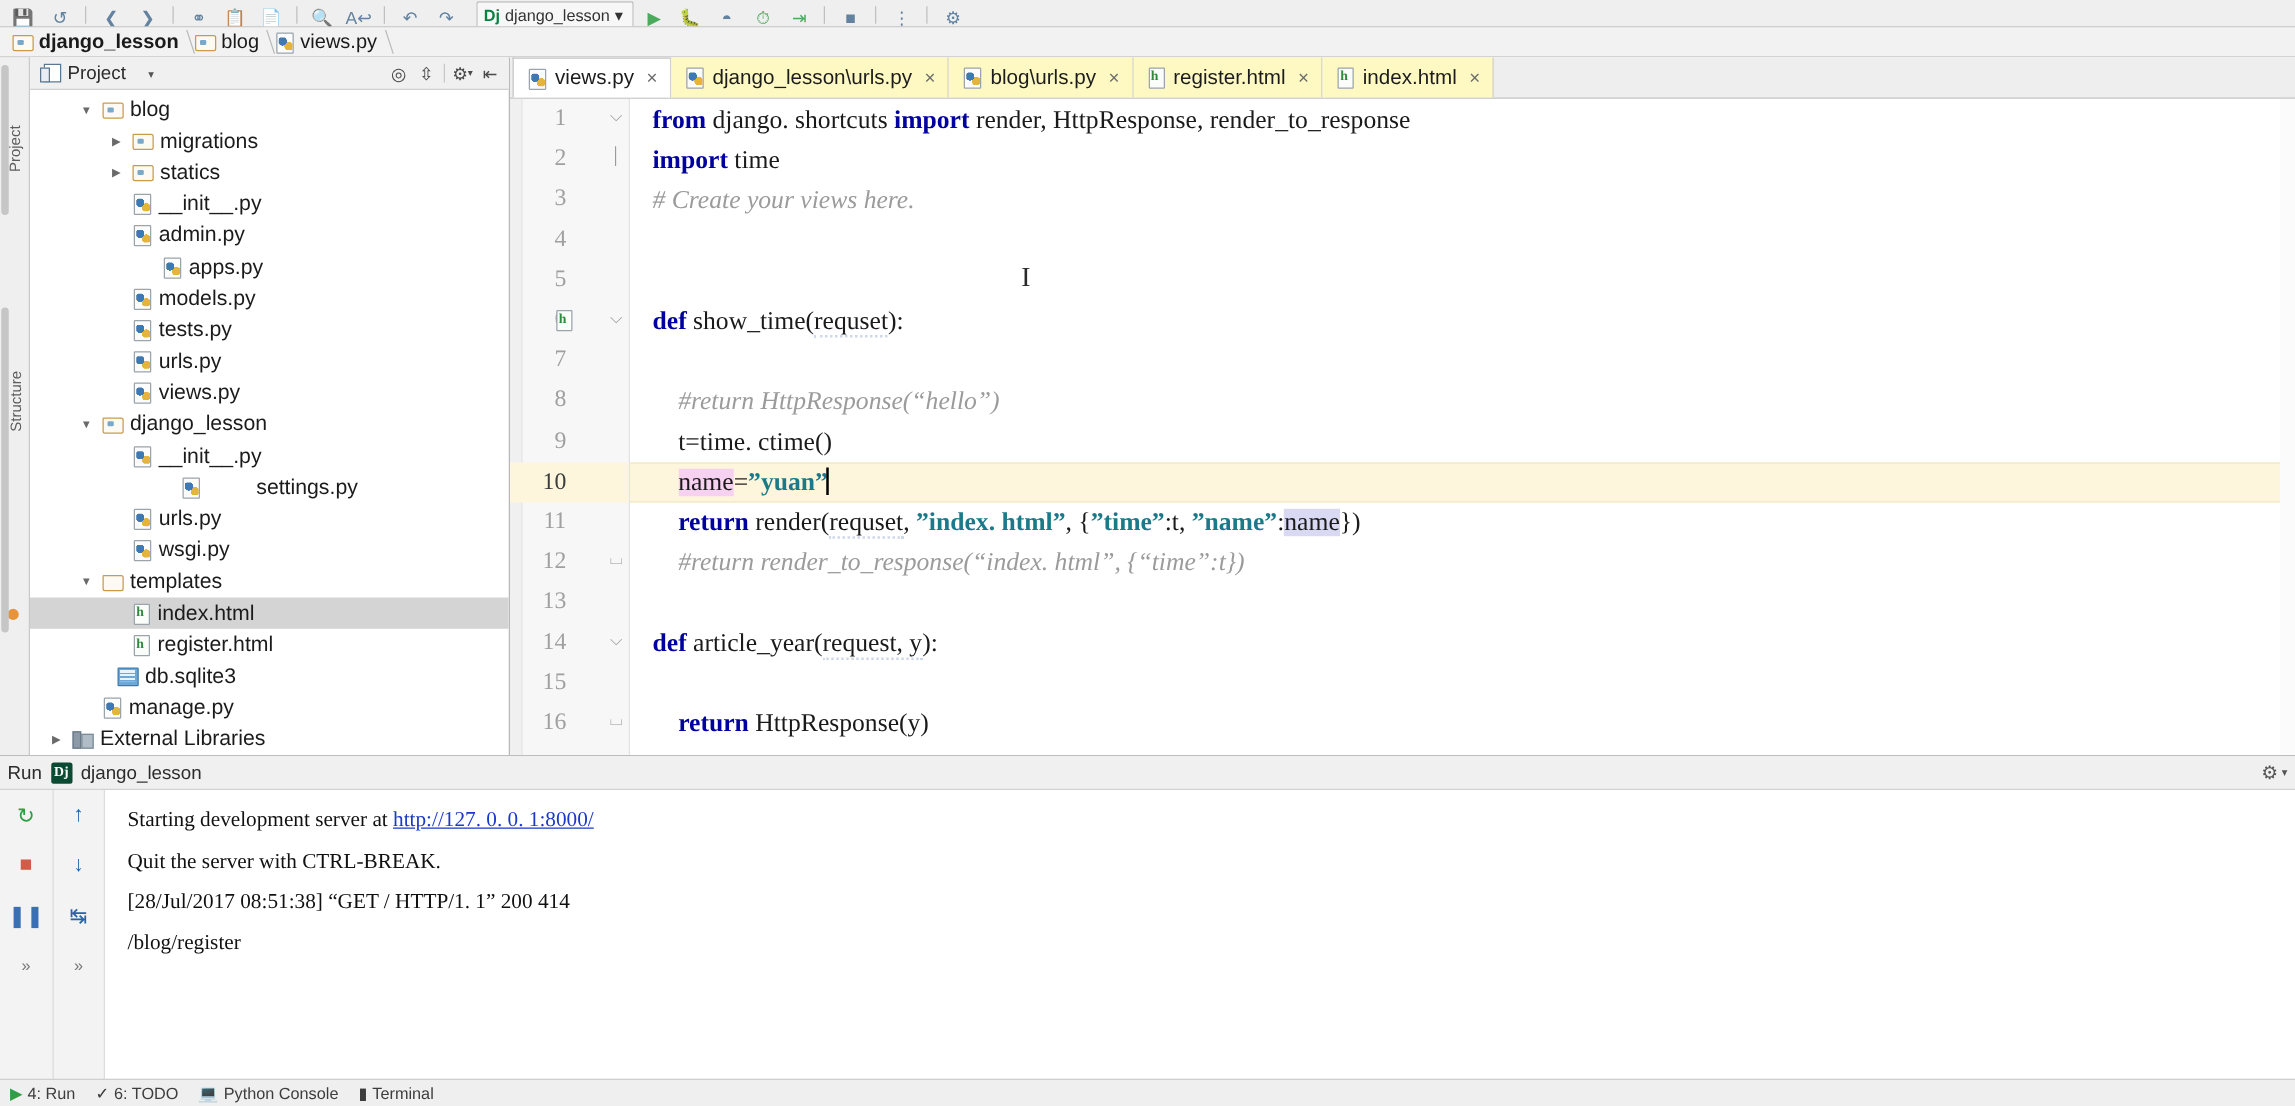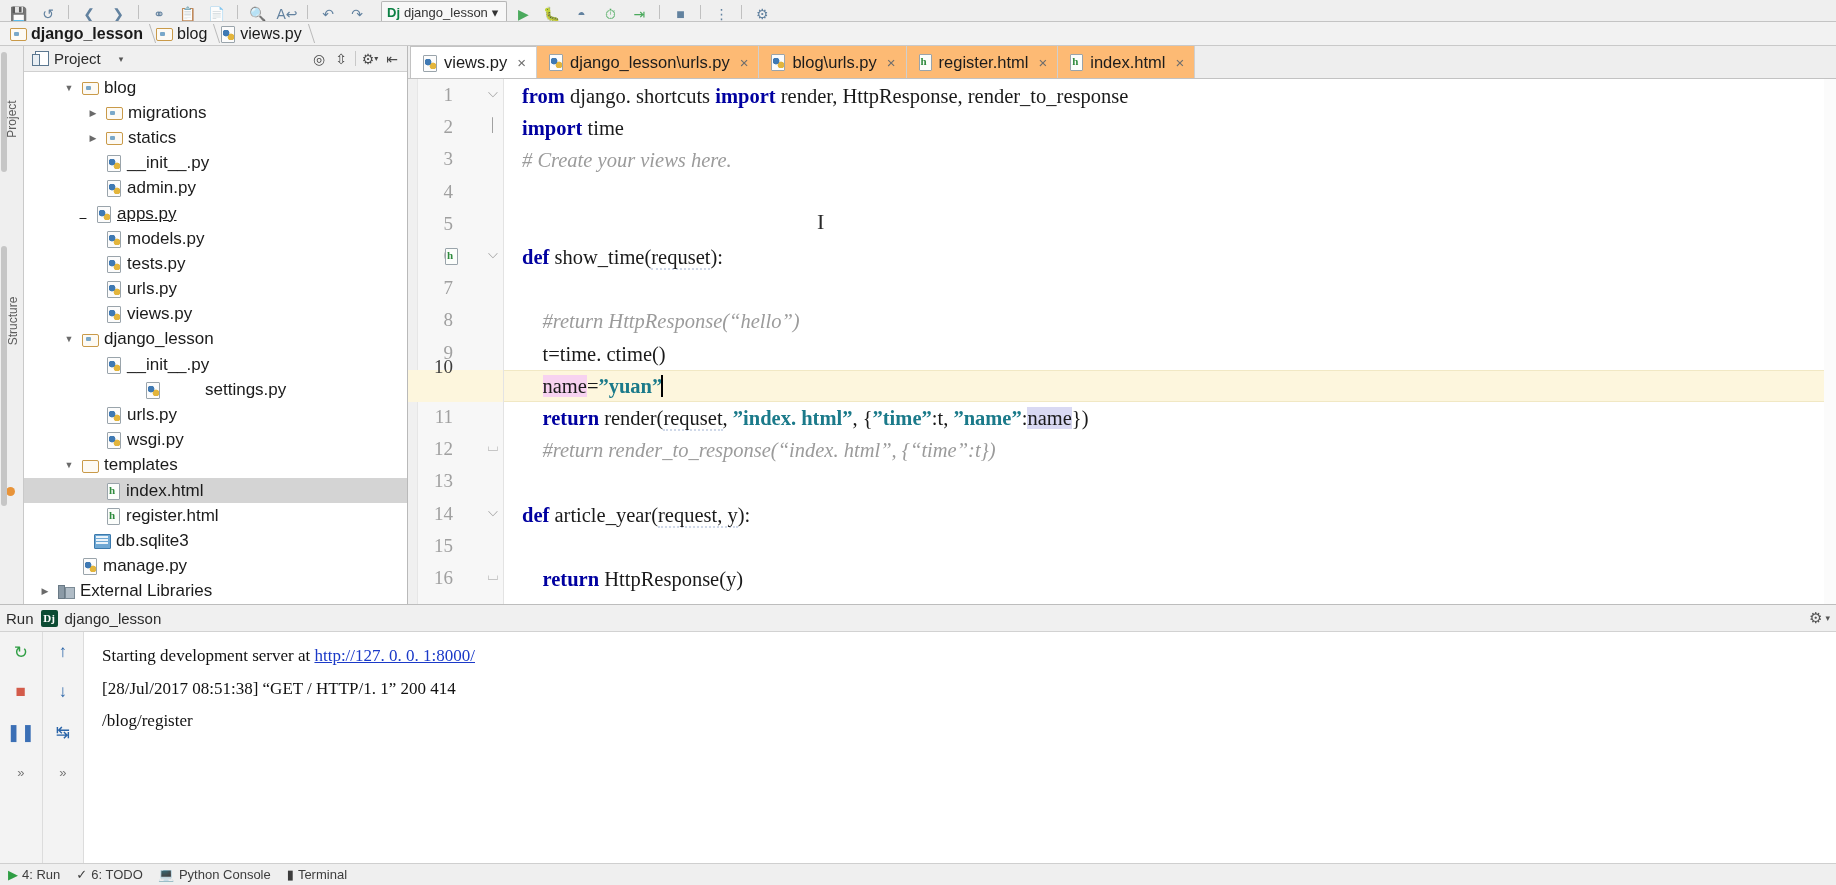--- a/index.html
+++ b/index.html
@@ -201,21 +201,21 @@
 
   
   .editorwrap { flex: 1; display: flex; flex-direction: column; background: #fff; min-width: 0; }
   .tabbar {
     height: 33px; background: #eeeeee; border-bottom: 1px solid #c2c2c2;
     display: flex; align-items: flex-end; padding-left: 2px;
   }
   .etab {
     height: 32px; display: flex; align-items: center; gap: 7px;
     padding: 0 10px 0 11px; font-size: 16.5px; color: #1c1c1c;
-    border-right: 1px solid #cfcfcf; background: #fdba74;
+    border-right: 1px solid #cfcfcf; background: #fef9c3;
     position: relative;
   }
   .etab.active { background: #ffffff; border-top: 1px solid #c2c2c2; border-left: 1px solid #c2c2c2; }
   .etab .x { color: #6d6d6d; font-size: 15px; margin-left: 3px; }
 
   .editorbody { flex: 1; display: flex; position: relative; overflow: hidden; }
   .gutter {
     width: 96px; flex: none; background: #f7f7f7;
     border-right: 1px solid #e3e3e3; position: relative;
   }
@@ -420,21 +420,21 @@
           <div class="trow" style="padding-left: 62px;">
             <span class="arrow none">▶</span>
             <span class="ic ic-py"></span>
             <span class="tlabel">__init__.py</span>
           </div>
           <div class="trow" style="padding-left: 62px;">
             <span class="arrow none">▶</span>
             <span class="ic ic-py"></span>
             <span class="tlabel">admin.py</span>
           </div>
-          <div class="trow" style="padding-left: 52px; text-decoration: underline;">
+          <div class="trow" style="padding-left: 86px;">
             <span class="arrow none">▶</span>
             <span class="ic ic-py"></span>
             <span class="tlabel">apps.py</span>
           </div>
           <div class="trow" style="padding-left: 62px;">
             <span class="arrow none">▶</span>
             <span class="ic ic-py"></span>
             <span class="tlabel">models.py</span>
           </div>
           <div class="trow" style="padding-left: 62px;">
@@ -548,21 +548,21 @@
             <div class="fold" style="top: 38.2px;">│</div>
             <div class="lnum" style="top: 69.4px;">3</div>
             <div class="lnum" style="top: 101.6px;">4</div>
             <div class="lnum" style="top: 133.8px;">5</div>
             <div class="lnum" style="top: 166px;">6</div>
             <div class="fold" style="top: 167px;">⌵</div>
             <div class="runmark" style="top: 167px;"><span class="ic ic-html"></span></div>
             <div class="lnum" style="top: 198.2px;">7</div>
             <div class="lnum" style="top: 230.4px;">8</div>
             <div class="lnum" style="top: 262.6px;">9</div>
-            <div class="lnum cur" style="top: 277px;">10</div>
+            <div class="lnum cur" style="top: 296px;">10</div>
             <div class="lnum" style="top: 327px;">11</div>
             <div class="lnum" style="top: 359.2px;">12</div>
             <div class="fold" style="top: 360.2px;">⌴</div>
             <div class="lnum" style="top: 391.4px;">13</div>
             <div class="lnum" style="top: 423.6px;">14</div>
             <div class="fold" style="top: 424.6px;">⌵</div>
             <div class="lnum" style="top: 455.8px;">15</div>
             <div class="lnum" style="top: 488px;">16</div>
             <div class="fold" style="top: 489px;">⌴</div>
           </div>
@@ -613,20 +613,21 @@
         </div>
         <div class="rail-col second">
           <div class="rail-btn" style="color:#2a64a8">↑</div>
           <div class="rail-btn" style="color:#2a64a8">↓</div>
           <div class="rail-btn" style="color:#2a64a8">↹</div>
           <div class="rail-btn" style="font-size:13px;color:#777">»</div>
         </div>
       </div>
       <div class="console" id="console">
           <div><span>Starting development server at </span><a href="#">http://127. 0. 0. 1:8000/</a></div>
+          <div><span>Quit the server with CTRL-BREAK.</span></div>
           <div><span>[28/Jul/2017 08:51:38] “GET / HTTP/1. 1” 200 414</span></div>
           <div><span>/blog/register</span></div>
         </div>
     </div>
   </div>
 
   <div class="bottombar">
     <span class="bb-item">
       <span style="color:#2f9e44">▶</span>
       <span>4: Run</span>

